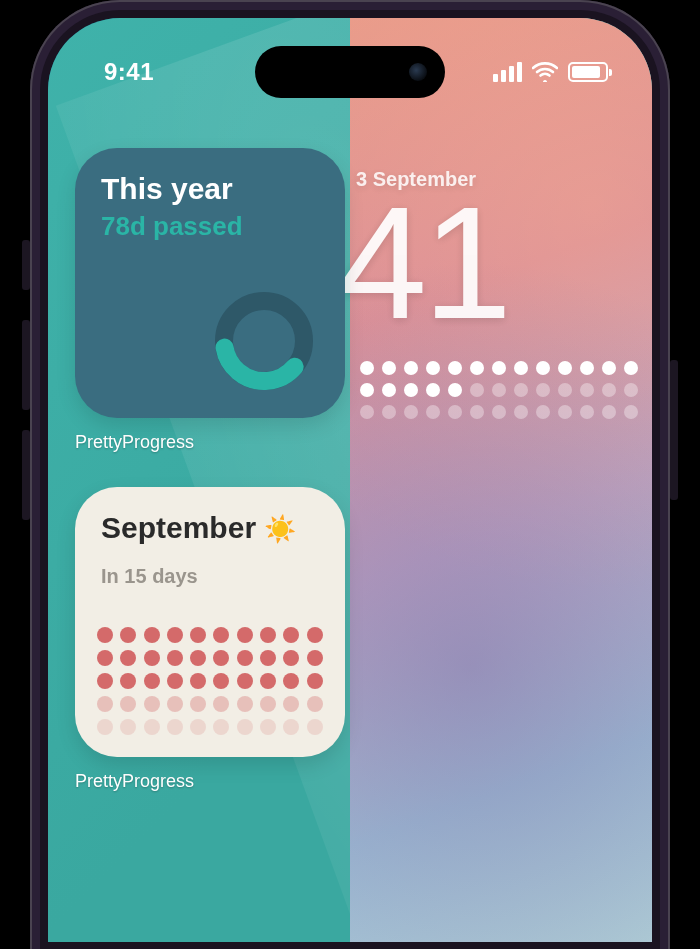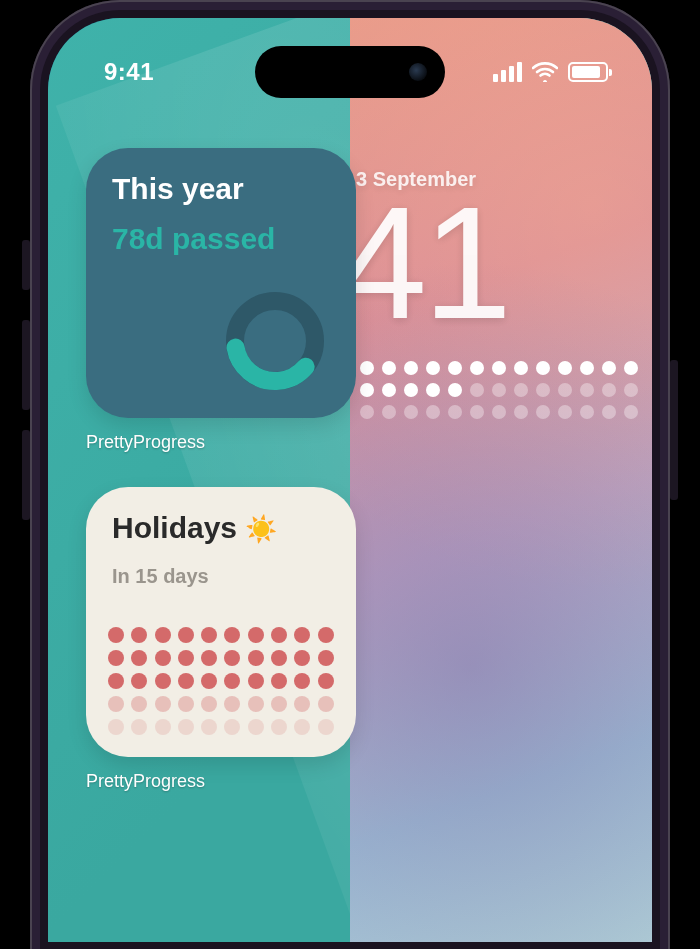--- a/index.html
+++ b/index.html
@@ -121,21 +121,21 @@
     position:absolute; background:#1c1622; border-radius:3px;
   }
   .side-left-1{ left:22px; top:240px; width:8px; height:50px; }
   .side-left-2{ left:22px; top:320px; width:8px; height:90px; }
   .side-left-3{ left:22px; top:430px; width:8px; height:90px; }
   .side-right-1{ right:22px; top:360px; width:8px; height:140px; }
 
   
   .home-col {
     position: absolute;
-    left: 38px;
+    left: 27px;
     top: 130px;
     width: 270px;
     z-index: 30;
   }
   .widget {
     width: 270px;
     height: 270px;
     border-radius: 42px;
     padding: 24px 26px;
     position: relative;
@@ -146,21 +146,21 @@
     font-size:18px;
     font-weight:500;
     margin-top:14px;
     text-shadow: 0 1px 2px rgba(0,0,0,0.25);
   }
   .widget1 {
     background:#3a6d80;
     color:#fff;
   }
   .widget1 .w-title { font-size:30px; font-weight:700; }
-  .widget1 .w-sub { font-size:30px; font-weight:600; color:#2ab5a6; margin-top:16px; }
+  .widget1 .w-sub { font-size:26px; font-weight:600; color:#2ab5a6; margin-top:5px; }
   .ring {
     position:absolute; right:26px; bottom:22px; width:110px; height:110px;
   }
   .widget2 {
     background:#f2eee5;
     color:#2a2a2a;
     margin-top:34px;
   }
   .widget2 .w-title { font-size:30px; font-weight:700; color:#2a2a2a; }
   .widget2 .w-sub { font-size:20px; font-weight:600; color:#9a958d; margin-top:20px; }
@@ -274,21 +274,21 @@
             <svg width="110" height="110" viewBox="0 0 110 110">
               <circle cx="55" cy="55" r="40" stroke="#2e5868" stroke-width="18" fill="none"></circle>
               <circle cx="55" cy="55" r="40" stroke="#2ab5a6" stroke-width="18" fill="none" stroke-linecap="round" stroke-dasharray="251" stroke-dashoffset="160" transform="rotate(40 55 55)"></circle>
             </svg>
           </div>
         </div>
         <div class="widget-label">PrettyProgress</div>
 
         <div class="widget widget2">
           <div class="w-title">
-            <span>Holidays</span>
+            <span>September</span>
             <span class="sun">☀️</span>
           </div>
           <div class="w-sub">In 15 days</div>
           <div class="dot-grid" id="holidays-dots">
               <div class="d"></div>
               <div class="d"></div>
               <div class="d"></div>
               <div class="d"></div>
               <div class="d"></div>
               <div class="d"></div>

